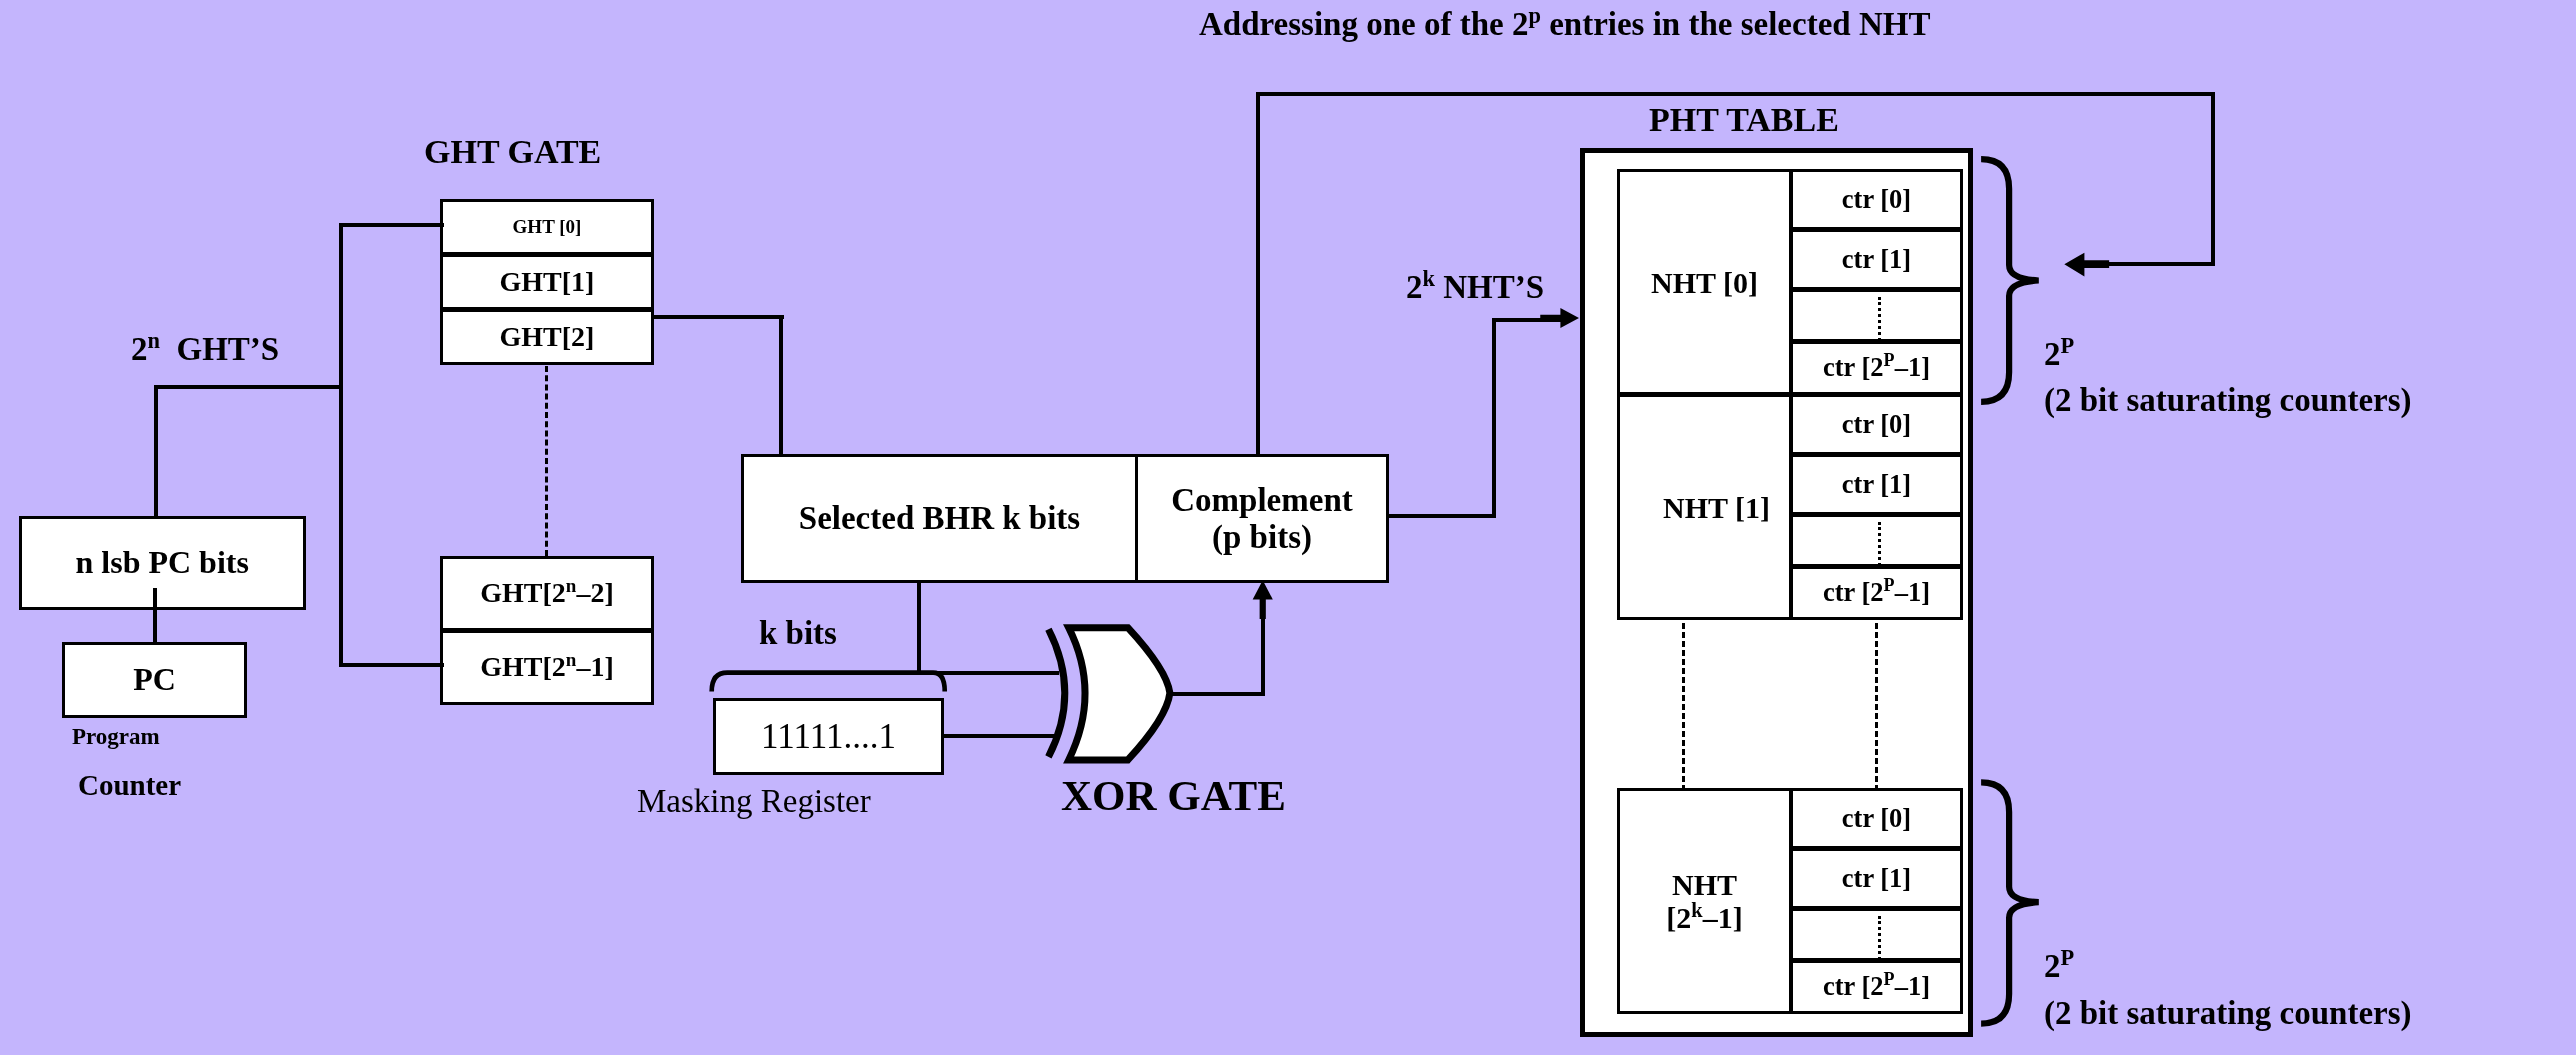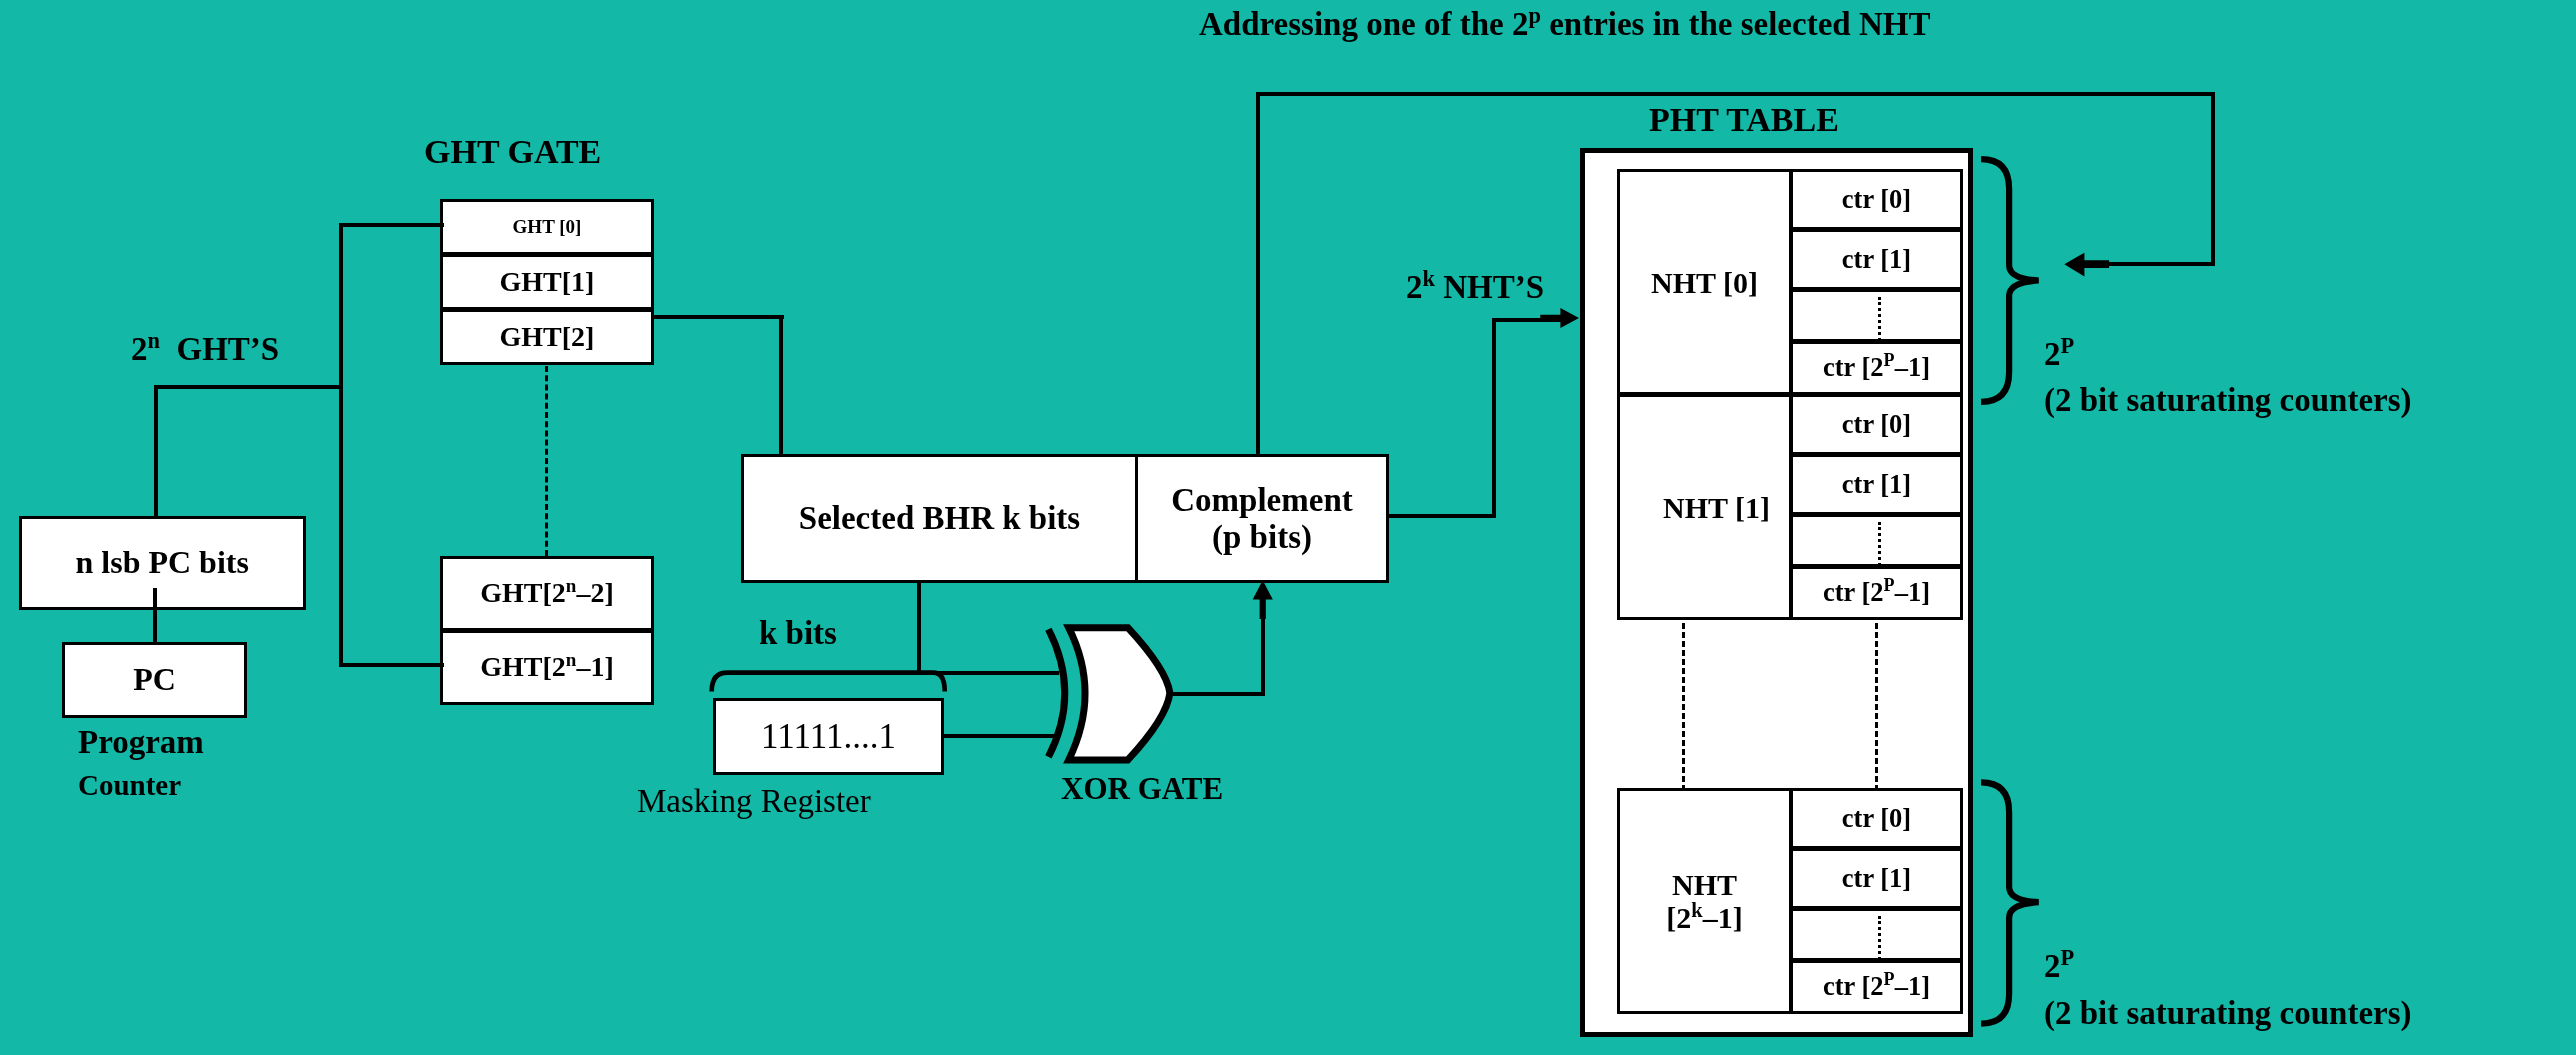--- a/index.html
+++ b/index.html
@@ -1,20 +1,20 @@
 <!DOCTYPE html>
 <html style="font-size:12.5px"><head>
 <meta charset="utf-8">
 <style>
   html,body{margin:0;padding:0;background:#ffffff;}
   #stage{
     position:relative;
     width:2576px;
     height:1056px;
-    background:#14b8a6;
+    background:#c4b5fd;
     font-family:"Liberation Serif","DejaVu Serif",serif;
     color:#000000;
     overflow:hidden;
   }
   .box{
     position:absolute;
     box-sizing:border-box;
     border:3.9px solid #000;
     background:#fff;
     display:flex;
@@ -93,21 +93,21 @@
 
   <div class="wire h" style="left:154px; top:385px; width:187px;"></div>
   <div class="wire v" style="left:154px; top:385px; height:132px;"></div>
 
   <div class="box" style="left:18.7px; top:516px; width:287px; height:94px; font-size:32px;">n lsb PC bits</div>
 
   <div class="wire v" style="left:153px; top:588px; height:56px;"></div>
 
   <div class="box" style="left:62px; top:642px; width:185px; height:76px; font-size:32px;">PC</div>
 
-  <div class="lbl" style="left:78px; top:724px; font-size:33px;text-align:right;">Program</div>
+  <div class="lbl" style="left:72px; top:724px; font-size:23px;text-align:right;">Program</div>
   <div class="lbl" style="left:78px; top:769px; font-size:29px;">Counter</div>
 
   <div class="wire h" style="left:653px; top:315px; width:131px;"></div>
   <div class="wire v" style="left:779px; top:315px; height:199px;"></div>
   <div class="wire h" style="left:779px; top:512px; width:0px;"></div>
   <svg style="left:779px; top:498px; width:47px; height:31px;" viewBox="0 0 60 40" width="47" height="31">
     <polygon points="0,14 30,14 30,5 52,18 30,31 30,22 0,22" fill="#000"></polygon>
   </svg>
 
   <div class="box" style="left:741px; top:454px; width:397px; height:129px; font-size:33px;">Selected  BHR k bits</div>
@@ -127,21 +127,21 @@
 
   <div class="box" style="left:713px; top:698px; width:231px; height:77px; font-size:35px; font-weight:400;">11111....1</div>
   <div class="lbl reg" style="left:637px; top:783px; font-size:33px;">Masking Register</div>
 
   <div class="wire" style="left:942px; top:734px; width:117px; height:3.9px;"></div>
 
   <svg style="left:1036px; top:623px; width:144px; height:144px;" viewBox="0 0 185 185" width="144" height="144">
     <path d="M16,8 Q58,90 16,172" fill="none" stroke="#000" stroke-width="9"></path>
     <path d="M42,6 L118,6 Q168,60 172,90 Q168,122 118,176 L42,176 Q84,90 42,6 Z" fill="#fff" stroke="#000" stroke-width="9"></path>
   </svg>
-  <div class="lbl" style="left:1061px; top:771px; font-size:31px;">XOR GATE</div>
+  <div class="lbl" style="left:1061px; top:771px; font-size:43px;">XOR GATE</div>
 
   <div class="wire h" style="left:1168px; top:692px; width:97px;"></div>
   <div class="wire v" style="left:1261px; top:604px; height:92px;"></div>
   <svg style="left:1248px; top:580px; width:31px; height:39px;" viewBox="0 0 40 50" width="31" height="39">
     <polygon points="19,0 32,25 23,25 23,50 15,50 15,25 6,25" fill="#000"></polygon>
   </svg>
 
   <div class="wire v" style="left:1256px; top:92px; height:364px;"></div>
   <div class="wire h" style="left:1256px; top:92px; width:959px;"></div>
   <div class="wire v" style="left:2211px; top:92px; height:173px;"></div>

